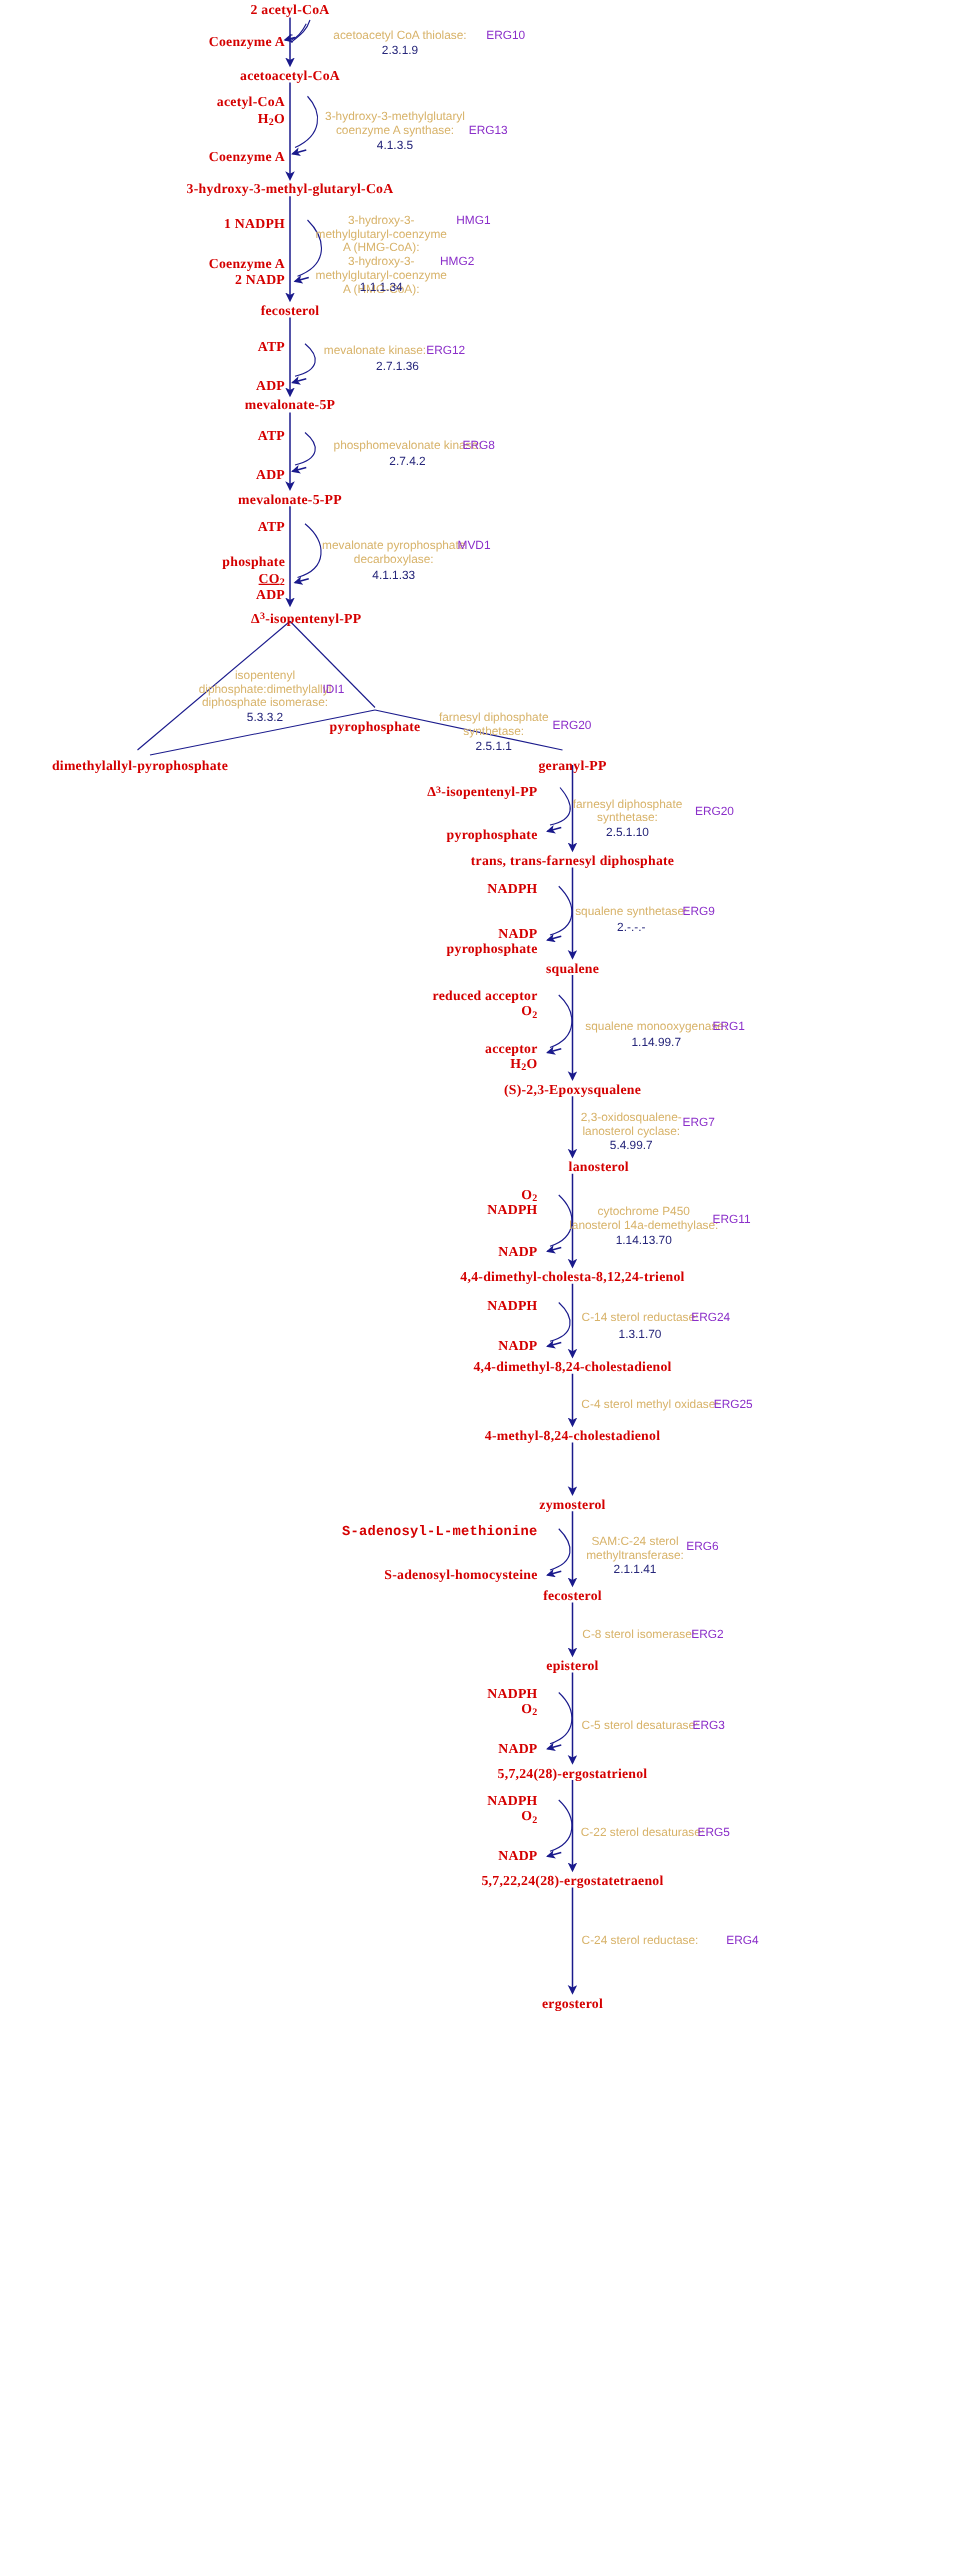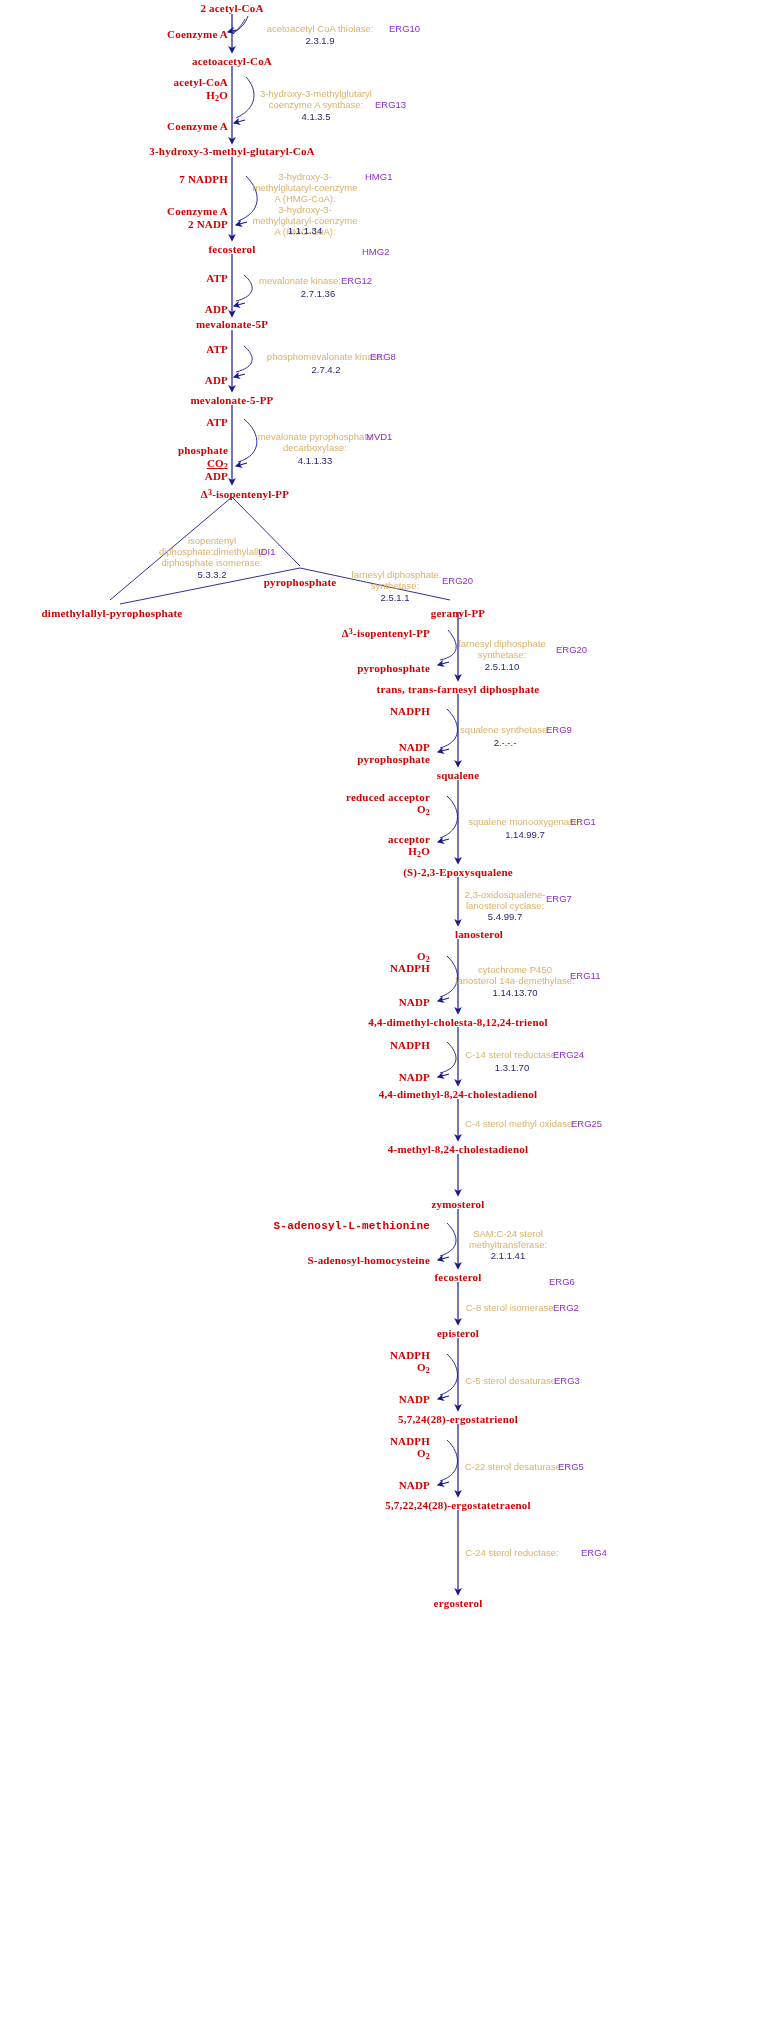--- a/index.html
+++ b/index.html
@@ -145,21 +145,21 @@
   </svg>
 
   <div id="metabolite-layer">
       <div class="met c" style="left: 232px; top: 2px;">2 acetyl-CoA</div>
       <div class="met r" style="left: 228px; top: 28px;">Coenzyme A</div>
       <div class="met c" style="left: 232px; top: 55px;">acetoacetyl-CoA</div>
       <div class="met r" style="left: 228px; top: 76px;">acetyl-CoA</div>
       <div class="met r" style="left: 228px; top: 89px;">H<sub>2</sub>O</div>
       <div class="met r" style="left: 228px; top: 120px;">Coenzyme A</div>
       <div class="met c" style="left: 232px; top: 145px;">3-hydroxy-3-methyl-glutaryl-CoA</div>
-      <div class="met r" style="left: 228px; top: 173px;">7 NADPH</div>
+      <div class="met r" style="left: 228px; top: 173px;">1 NADPH</div>
       <div class="met r" style="left: 228px; top: 205px;">Coenzyme A</div>
       <div class="met r" style="left: 228px; top: 218px;">2 NADP</div>
       <div class="met c" style="left: 232px; top: 243px;">fecosterol</div>
       <div class="met r" style="left: 228px; top: 272px;">ATP</div>
       <div class="met r" style="left: 228px; top: 303px;">ADP</div>
       <div class="met c" style="left: 232px; top: 318px;">mevalonate-5P</div>
       <div class="met r" style="left: 228px; top: 343px;">ATP</div>
       <div class="met r" style="left: 228px; top: 374px;">ADP</div>
       <div class="met c" style="left: 232px; top: 394px;">mevalonate-5-PP</div>
       <div class="met r" style="left: 228px; top: 416px;">ATP</div>
@@ -209,21 +209,21 @@
   <div id="reaction-layer">
       <div class="enz c" style="left: 320px; top: 23px;">acetoacetyl CoA thiolase:</div>
       <div class="gene" style="left: 389px; top: 23px;">ERG10</div>
       <div class="ec" style="left: 320px; top: 35px;">2.3.1.9</div>
       <div class="enz c" style="left: 316px; top: 88px;">3-hydroxy-3-methylglutaryl<br>coenzyme A synthase:</div>
       <div class="gene" style="left: 375px; top: 99px;">ERG13</div>
       <div class="ec" style="left: 316px; top: 111px;">4.1.3.5</div>
       <div class="enz c" style="left: 305px; top: 171px;">3-hydroxy-3-<br>methylglutaryl-coenzyme<br>A (HMG-CoA):</div>
       <div class="gene" style="left: 365px; top: 171px;">HMG1</div>
       <div class="enz c" style="left: 305px; top: 204px;">3-hydroxy-3-<br>methylglutaryl-coenzyme<br>A (HMG-CoA):</div>
-      <div class="gene" style="left: 362px; top: 204px; margin-top: 42px;">HMG2</div>
+      <div class="gene" style="left: 352px; top: 204px;">HMG2</div>
       <div class="ec" style="left: 305px; top: 225px;">1.1.1.34</div>
       <div class="enz c" style="left: 300px; top: 275px;">mevalonate kinase:</div>
       <div class="gene" style="left: 341px; top: 275px;">ERG12</div>
       <div class="ec" style="left: 318px; top: 288px;">2.7.1.36</div>
       <div class="enz c" style="left: 326px; top: 351px;">phosphomevalonate kinase:</div>
       <div class="gene" style="left: 370px; top: 351px;">ERG8</div>
       <div class="ec" style="left: 326px; top: 364px;">2.7.4.2</div>
       <div class="enz c" style="left: 315px; top: 431px;">mevalonate pyrophosphate<br>decarboxylase:</div>
       <div class="gene" style="left: 366px; top: 431px;">MVD1</div>
       <div class="ec" style="left: 315px; top: 455px;">4.1.1.33</div>
@@ -247,21 +247,21 @@
       <div class="ec" style="left: 505px; top: 911px;">5.4.99.7</div>
       <div class="enz c" style="left: 515px; top: 964px;">cytochrome P450<br>lanosterol 14a-demethylase:</div>
       <div class="gene" style="left: 570px; top: 970px;">ERG11</div>
       <div class="ec" style="left: 515px; top: 987px;">1.14.13.70</div>
       <div class="enz c" style="left: 512px; top: 1049px;">C-14 sterol reductase:</div>
       <div class="gene" style="left: 553px; top: 1049px;">ERG24</div>
       <div class="ec" style="left: 512px; top: 1062px;">1.3.1.70</div>
       <div class="enz c" style="left: 520px; top: 1118px;">C-4 sterol methyl oxidase:</div>
       <div class="gene" style="left: 571px; top: 1118px;">ERG25</div>
       <div class="enz c" style="left: 508px; top: 1228px;">SAM:C-24 sterol<br>methyltransferase:</div>
-      <div class="gene" style="left: 549px; top: 1232px; margin-top: 44px;">ERG6</div>
+      <div class="gene" style="left: 549px; top: 1232px;">ERG6</div>
       <div class="ec" style="left: 508px; top: 1250px;">2.1.1.41</div>
       <div class="enz c" style="left: 511px; top: 1302px;">C-8 sterol isomerase:</div>
       <div class="gene" style="left: 553px; top: 1302px;">ERG2</div>
       <div class="enz c" style="left: 512px; top: 1375px;">C-5 sterol desaturase:</div>
       <div class="gene" style="left: 554px; top: 1375px;">ERG3</div>
       <div class="enz c" style="left: 514px; top: 1461px;">C-22 sterol desaturase:</div>
       <div class="gene" style="left: 558px; top: 1461px;">ERG5</div>
       <div class="enz c" style="left: 512px; top: 1547px;">C-24 sterol reductase:</div>
       <div class="gene" style="left: 554px; top: 1547px; margin-left: 27px;">ERG4</div>
     </div>

